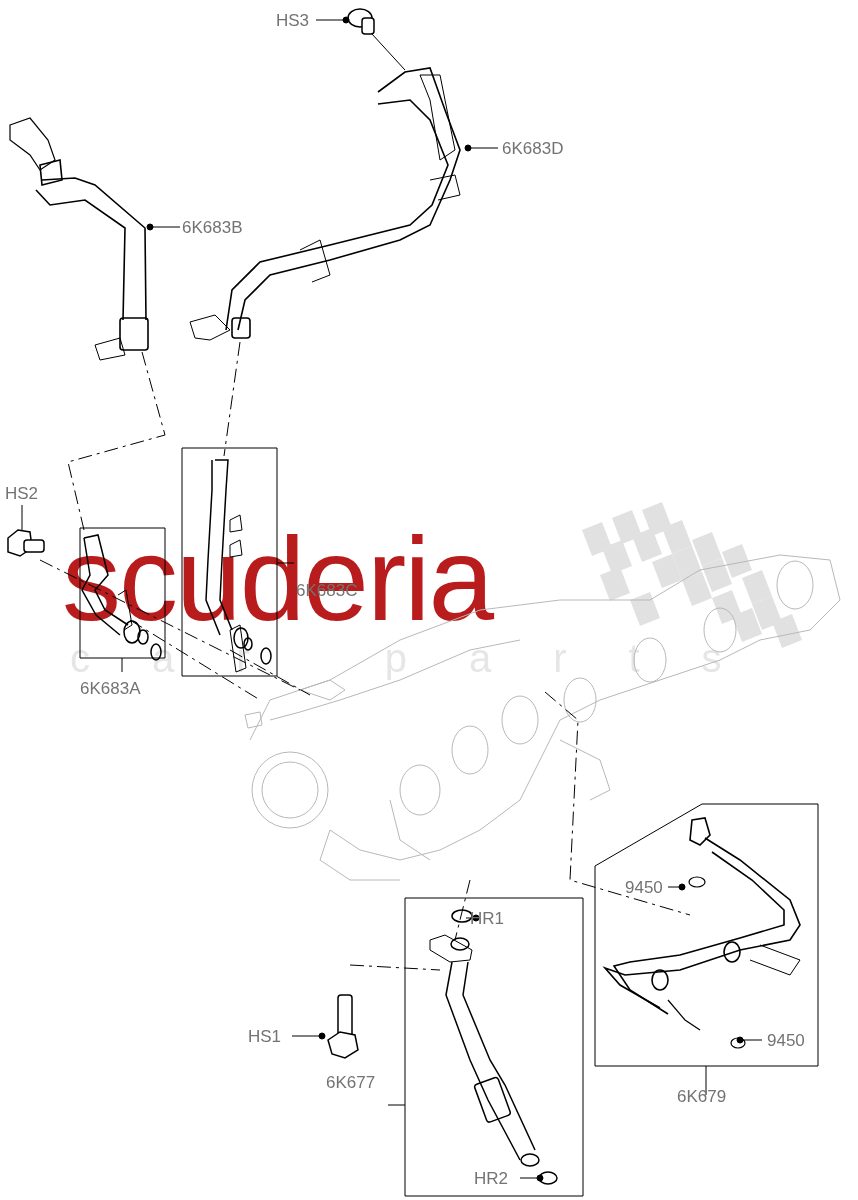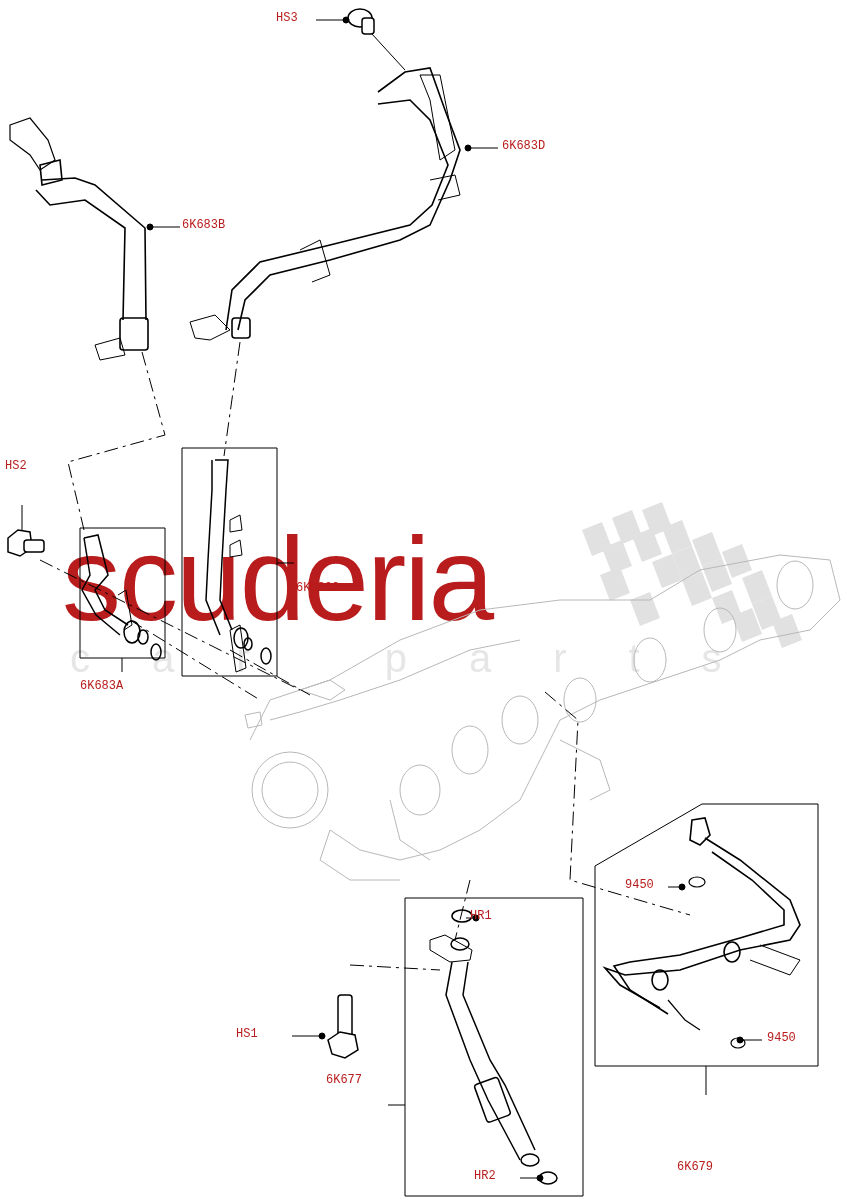--- a/index.html
+++ b/index.html
@@ -1,18 +1,18 @@
 <!DOCTYPE html>
 <html><head>
 <meta charset="utf-8">
 <style>
   html, body { margin:0; padding:0; background:#ffffff; }
   body { width:858px; height:1200px; position:relative; overflow:hidden; font-family:"Liberation Sans", sans-serif; }
   #diagram { position:absolute; left:0; top:0; width:858px; height:1200px; }
-  .label { position:absolute; color:#b91c1c; font-size:12px; font-family:Liberation Mono, monospace; line-height:1; white-space:nowrap; cursor:pointer; }
+  .label { position:absolute; color:#737373; font-size:17px; font-family:Liberation Sans, sans-serif; line-height:1; white-space:nowrap; cursor:pointer; }
   .wm-text { position:absolute; font-family:"Liberation Sans", sans-serif; font-weight:normal; color:#b91c1c; font-size:118px; letter-spacing:-2px; line-height:1; }
   .wm-sub { position:absolute; font-family:"Liberation Sans", sans-serif; color:#e6e6e6; font-size:40px; letter-spacing:62px; line-height:1; }
 </style>
 </head>
 <body>
 
 <div id="diagram">
 
   <div class="wm-text" style="left:62px; top:520px;">scuderia</div>
   <div class="wm-sub" style="left:70px; top:638px;">car parts</div>
@@ -183,23 +183,23 @@
       <line x1="668" y1="887" x2="682" y2="887"></line>
         <circle cx="682" cy="887" r="3"></circle>
       <line x1="740" y1="1040" x2="762" y2="1040"></line>
         <circle cx="740" cy="1040" r="3"></circle>
     </g>
   </svg>
 
   <div class="label" style="left:276px; top:12px;">HS3</div>
   <div class="label" style="left:502px; top:140px;">6K683D</div>
   <div class="label" style="left:182px; top:219px;">6K683B</div>
-  <div class="label" style="left:5px; top:460px;">HS2</div>
+  <div class="label" style="left:5px; top:485px;">HS2</div>
   <div class="label" style="left:296px; top:555px;margin-top:27px;">6K683C</div>
   <div class="label" style="left:80px; top:680px;">6K683A</div>
   <div class="label" style="left:470px; top:910px;">HR1</div>
-  <div class="label" style="left:236px; top:1028px;text-align:right;">HS1</div>
+  <div class="label" style="left:248px; top:1028px;text-align:right;">HS1</div>
   <div class="label" style="left:326px; top:1074px;">6K677</div>
   <div class="label" style="left:474px; top:1170px;">HR2</div>
   <div class="label" style="left:625px; top:879px;">9450</div>
   <div class="label" style="left:767px; top:1032px;">9450</div>
-  <div class="label" style="left:677px; top:1161px;">6K679</div>
+  <div class="label" style="left:677px; top:1088px;">6K679</div>
 </div>
 
 </body></html>

